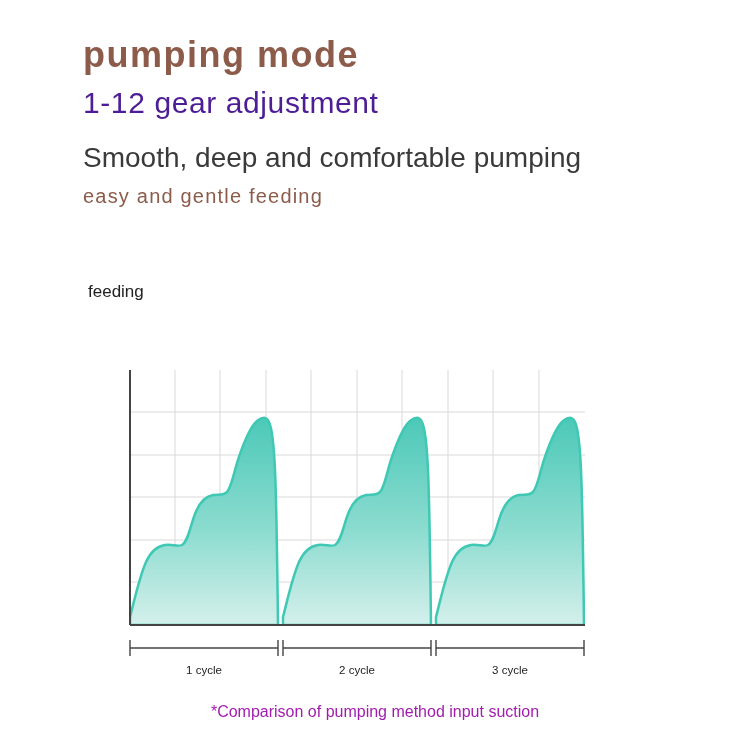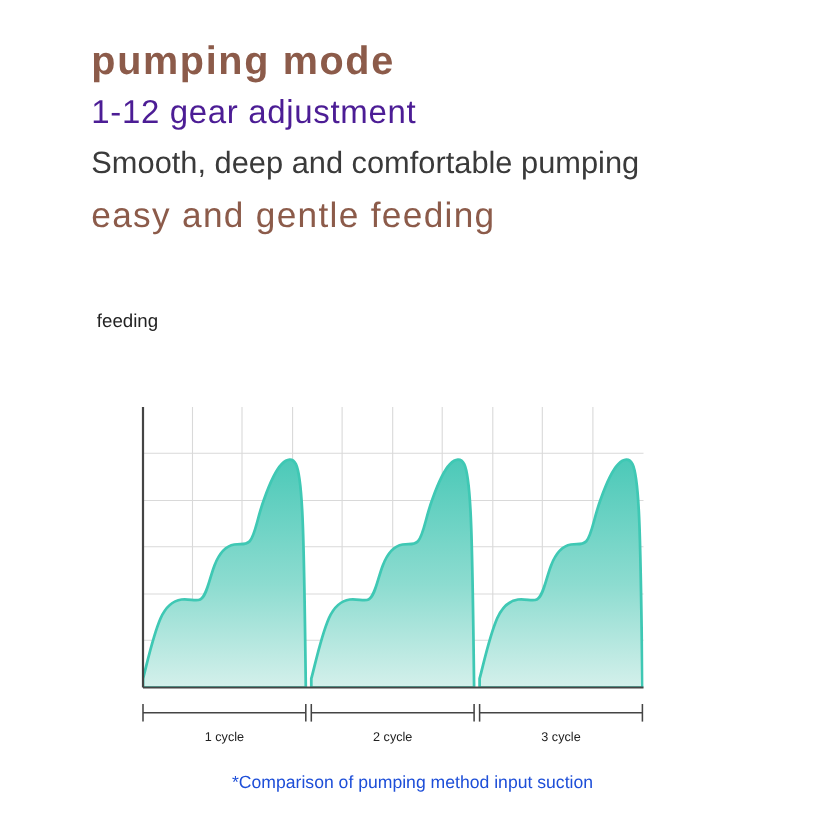--- a/index.html
+++ b/index.html
@@ -36,24 +36,24 @@
     color: #4c1d95;
     letter-spacing: 0.6px;
     line-height: 1.45;
     margin-top: 4px;
   }
   .h-line3 {
     font-size: 28px;
     color: #3a3a3a;
     letter-spacing: 0px;
     line-height: 1.5;
-    margin-top: 2px;
+    margin-top: 12px;
   }
   .h-line4 {
-    font-size: 32px;
+    font-size: 20px;
     color: #8c5b4a;
     letter-spacing: 1.2px;
     line-height: 1.5;
     margin-top: 2px;
   }
   .axis-label {
     position: absolute;
     left: 88px;
     top: 282px;
     font-size: 17px;
@@ -66,21 +66,21 @@
     width: 604px;
     height: 400px;
   }
   .caption {
     position: absolute;
     left: 0;
     top: 703px;
     width: 750px;
     text-align: center;
     font-size: 16px;
-    color: #1d4ed8;
+    color: #a21caf;
   }
   svg { display: block; }
   .cyclelbl {
     font-size: 11.5px;
     fill: #222222;
     font-family: "Liberation Sans", sans-serif;
   }
 </style>
 </head>
 <body>

